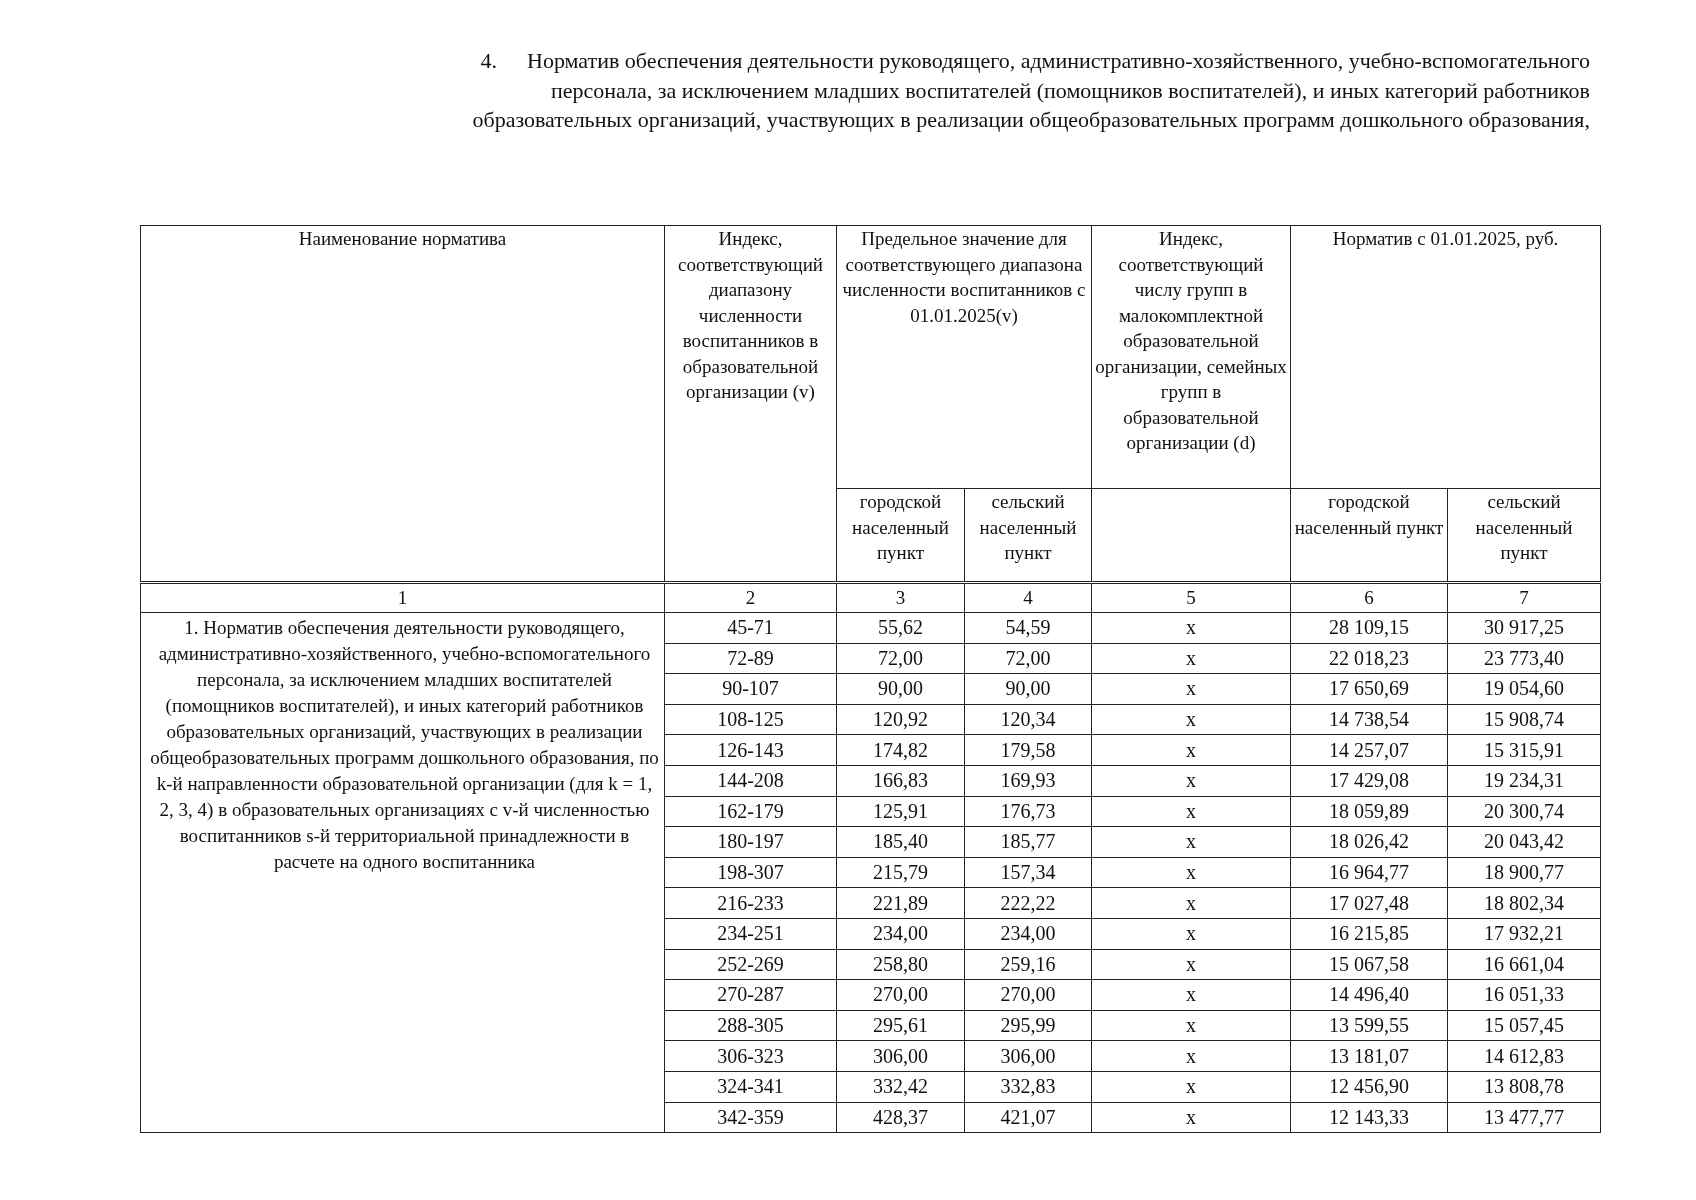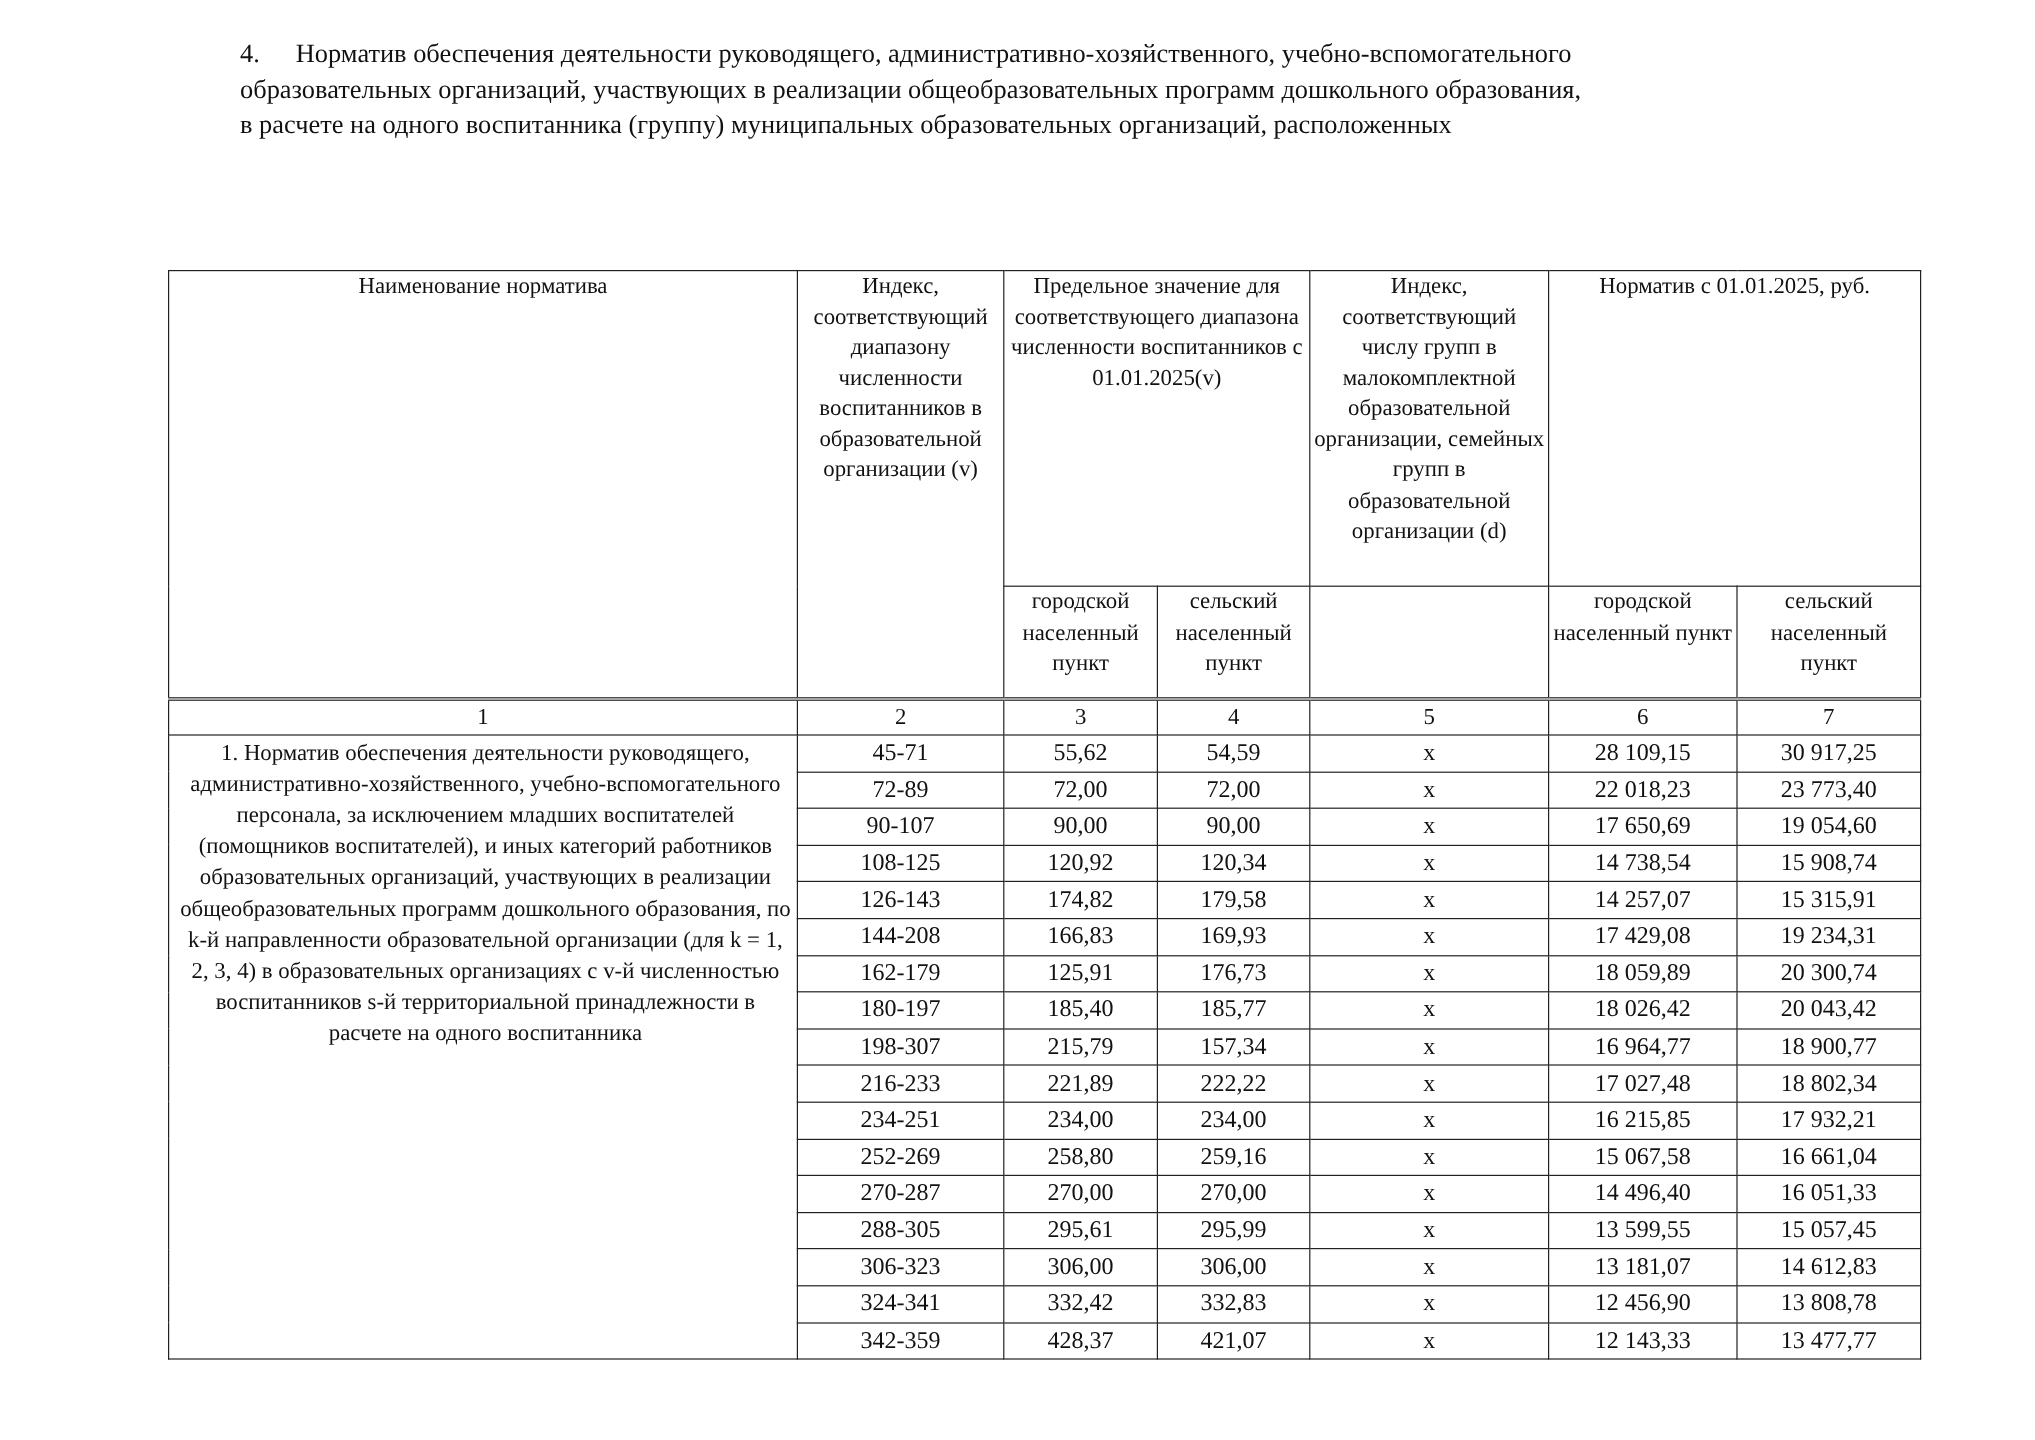--- a/index.html
+++ b/index.html
@@ -1,39 +1,39 @@
 <!DOCTYPE html>
 <html><head>
 <meta charset="utf-8">
 <style>
   html, body { margin:0; padding:0; background:#ffffff; }
   body { width:1696px; height:1200px; position:relative; overflow:hidden;
          font-family:"Liberation Serif", "DejaVu Serif", serif; color:#111; }
-  .title { position:absolute; left:200px; top:30px; width:1390px; text-align:left;
+  .title { position:absolute; left:200px; top:46px; width:1390px; text-align:right;
            font-size:22px; line-height:29.5px; }
   .title .num { display:inline-block; margin-right:30px; }
   table.norm { position:absolute; left:140px; top:225px; width:1460px;
                border-collapse:collapse; table-layout:fixed; font-size:19px; }
   table.norm td, table.norm th { border:1.5px solid #222; padding:0 2px; font-weight:normal;
                text-align:center; vertical-align:top; line-height:25.5px; }
   th.h-name { vertical-align:top; padding-top:2px; }
   tr.numrow td { border-top:3px double #222; height:28px; line-height:28px; vertical-align:middle; }
   tr.data td { height:29.6px; line-height:29px; vertical-align:middle; font-size:20px; }
   td.desc { text-align:left; vertical-align:top !important; padding:0 4px 0 8px !important;
             line-height:26px !important; font-size:19px !important; padding-top:2px !important; }
   .hdr-top th { height:262px; }
   .hdr-sub th { height:92px;margin-top:28px; }
 </style>
 </head>
 <body>
 
 <div class="title">
   <div><span class="num">4.</span><span>Норматив обеспечения деятельности руководящего, административно-хозяйственного, учебно-вспомогательного</span></div>
+  <div>персонала, за исключением младших воспитателей (помощников воспитателей), и иных категорий работников</div>
   <div>образовательных организаций, участвующих в реализации общеобразовательных программ дошкольного образования,</div>
-  <div>в расчете на одного воспитанника (группу) муниципальных образовательных организаций, расположенных</div>
 </div>
 
 <table class="norm">
   <colgroup>
     <col style="width:524px">
       <col style="width:172px">
       <col style="width:128px">
       <col style="width:127px">
     <col style="width:199px">
       <col style="width:157px">

